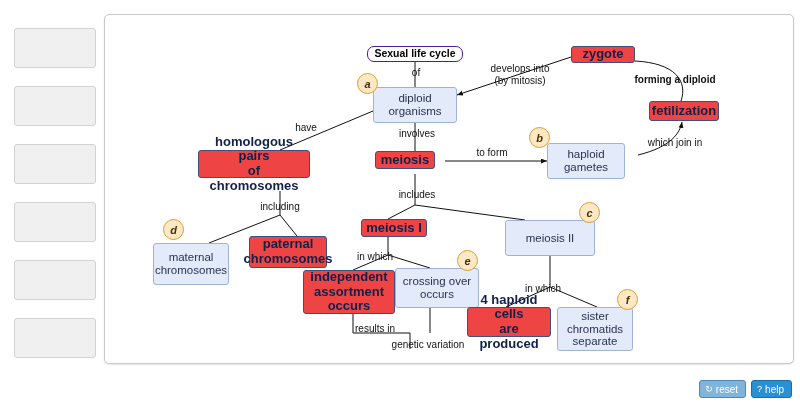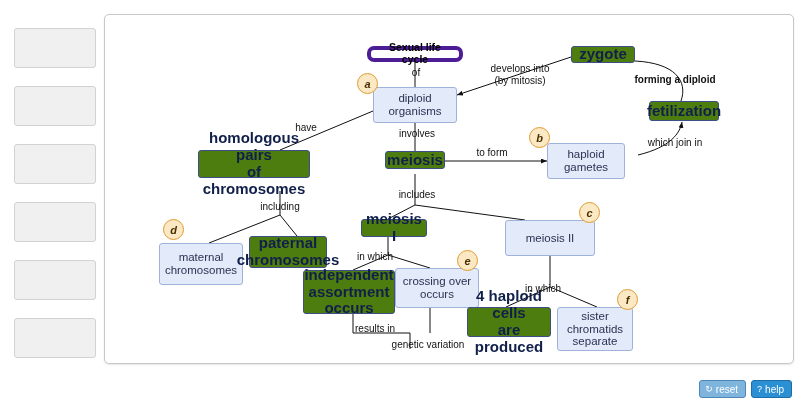--- a/index.html
+++ b/index.html
@@ -64,35 +64,35 @@
     display: flex;
     align-items: center;
     justify-content: center;
     text-align: center;
     border-radius: 3px;
     line-height: 1.12;
     padding: 2px 4px;
     white-space: pre-line;
   }
   .node.dark {
-    background: #4d7c0f;
+    background: #ef4444;
     border: 1px solid #3d4f86;
     color: #11204a;
     font-weight: bold;
-    font-size: 15px;
+    font-size: 13px;
   }
   .node.light {
     background: #e3eafa;
     border: 1px solid #9fb2da;
     color: #2a3352;
     font-size: 11.5px;
   }
   .node.plain {
     background: #ffffff;
-    border: 4px solid #4c1d95;
+    border: 1px solid #4c1d95;
     color: #000000;
     font-weight: bold;
     font-size: 10.5px;
     border-radius: 7px;
   }
   .link-label {
     position: absolute;
     font-size: 10px;
     color: #111111;
     text-align: center;
@@ -206,26 +206,26 @@
       <div class="node light" style="left:268px; top:72px; width:84px; height:36px;">diploid
 organisms</div>
 
       <div class="node dark" style="left:466px; top:31px; width:64px; height:17px;">zygote</div>
 
       <div class="node dark" style="left:544px; top:86px; width:70px; height:20px;">fetilization</div>
 
       <div class="node dark" style="left:93px; top:135px; width:112px; height:28px;">homologous pairs
 of chromosomes</div>
 
-      <div class="node dark" style="left:280px; top:136px; width:60px; height:18px;">meiosis</div>
+      <div class="node dark" style="left:270px; top:136px; width:60px; height:18px;">meiosis</div>
 
       <div class="node light" style="left:442px; top:128px; width:78px; height:36px;">haploid
 gametes</div>
 
-      <div class="node light" style="left:54px; top:228px; width:84px; height:42px;">maternal
+      <div class="node light" style="left:48px; top:228px; width:76px; height:42px;">maternal
 chromosomes</div>
 
       <div class="node dark" style="left:144px; top:221px; width:78px; height:32px;">paternal
 chromosomes</div>
 
       <div class="node dark" style="left:250px; top:204px; width:66px; height:18px;margin-left:6px;">meiosis I</div>
 
       <div class="node light" style="left:400px; top:205px; width:90px; height:36px;">meiosis II</div>
 
       <div class="node dark" style="left:198px; top:255px; width:92px; height:44px;">independent

